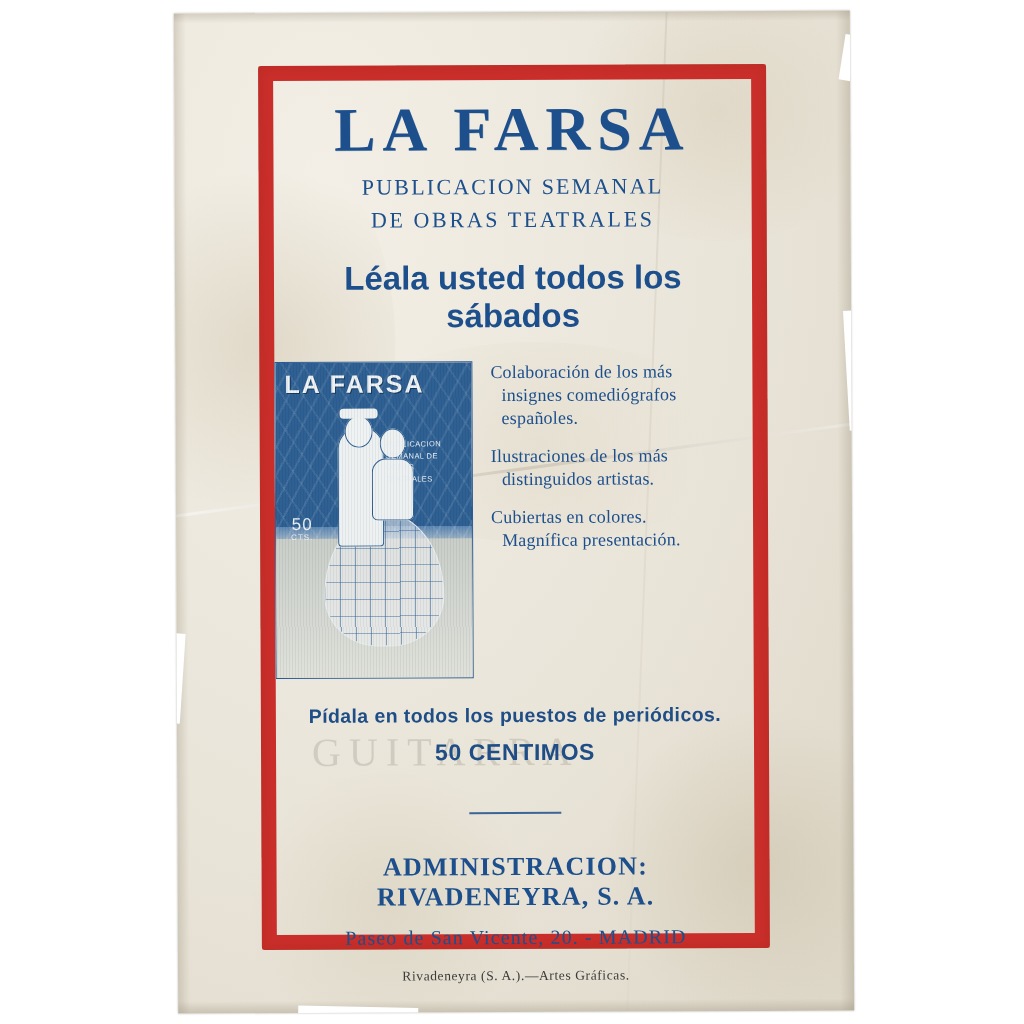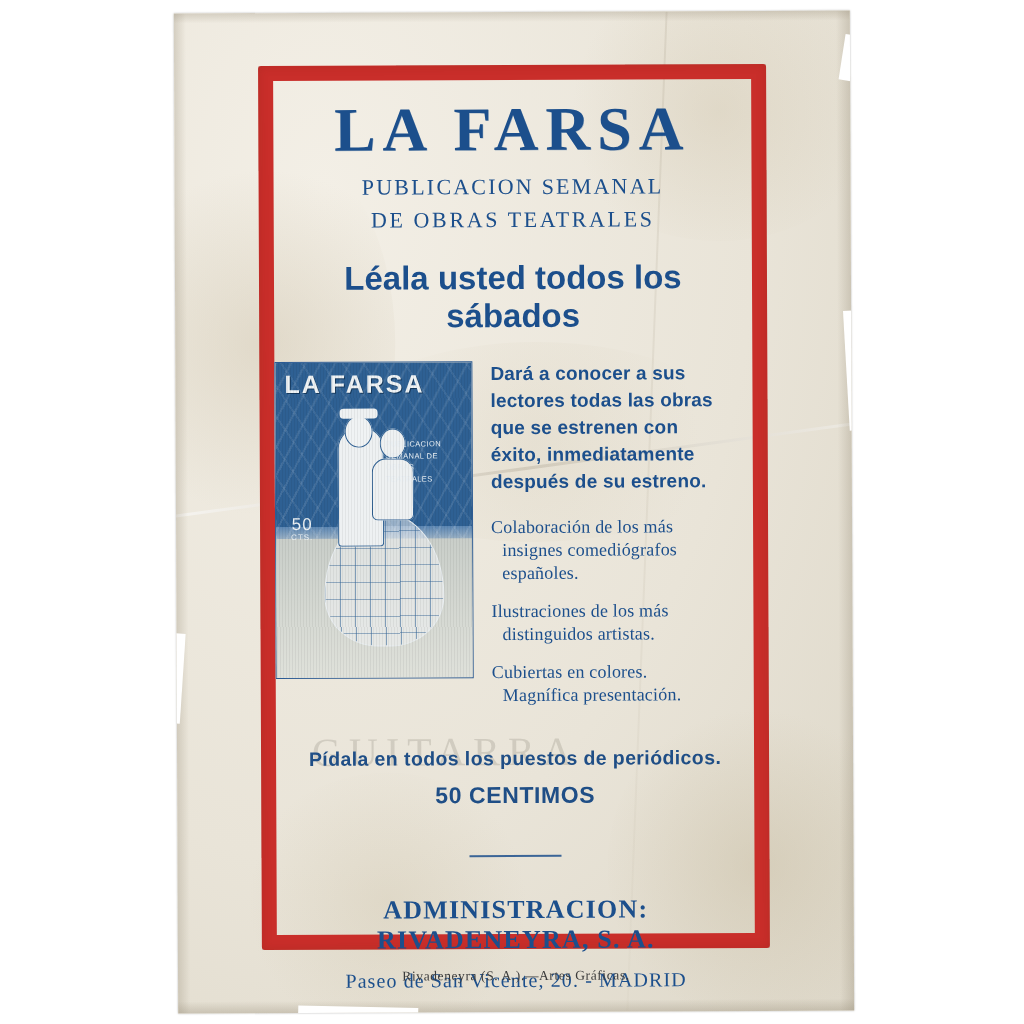--- a/index.html
+++ b/index.html
@@ -405,27 +405,20 @@
           <div class="cover-sub">PUBLICACION SEMANAL DE OBRAS TEATRALES</div>
           <div class="cover-price">
             <span>50</span>
             <small>CTS.</small>
           </div>
           <div class="cover-grain"></div>
         </div>
 
         <div class="col-text">
 
-          <div class="blurb-bold">
-            <span class="blurb-line">Dará a conocer a sus</span>
-            <span class="blurb-line">lectores todas las obras</span>
-            <span class="blurb-line">que se estrenen con</span>
-            <span class="blurb-line">éxito, inmediatamente</span>
-            <span class="blurb-line">después de su estreno.</span>
-          </div>
 
           <div class="blurb">
             <span class="blurb-line">Colaboración de los más</span>
             <span class="blurb-line ind">insignes  comediógrafos</span>
             <span class="blurb-line ind">españoles.</span>
           </div>
 
           <div class="blurb">
             <span class="blurb-line">Ilustraciones de los más</span>
             <span class="blurb-line ind">distinguidos artistas.</span>

